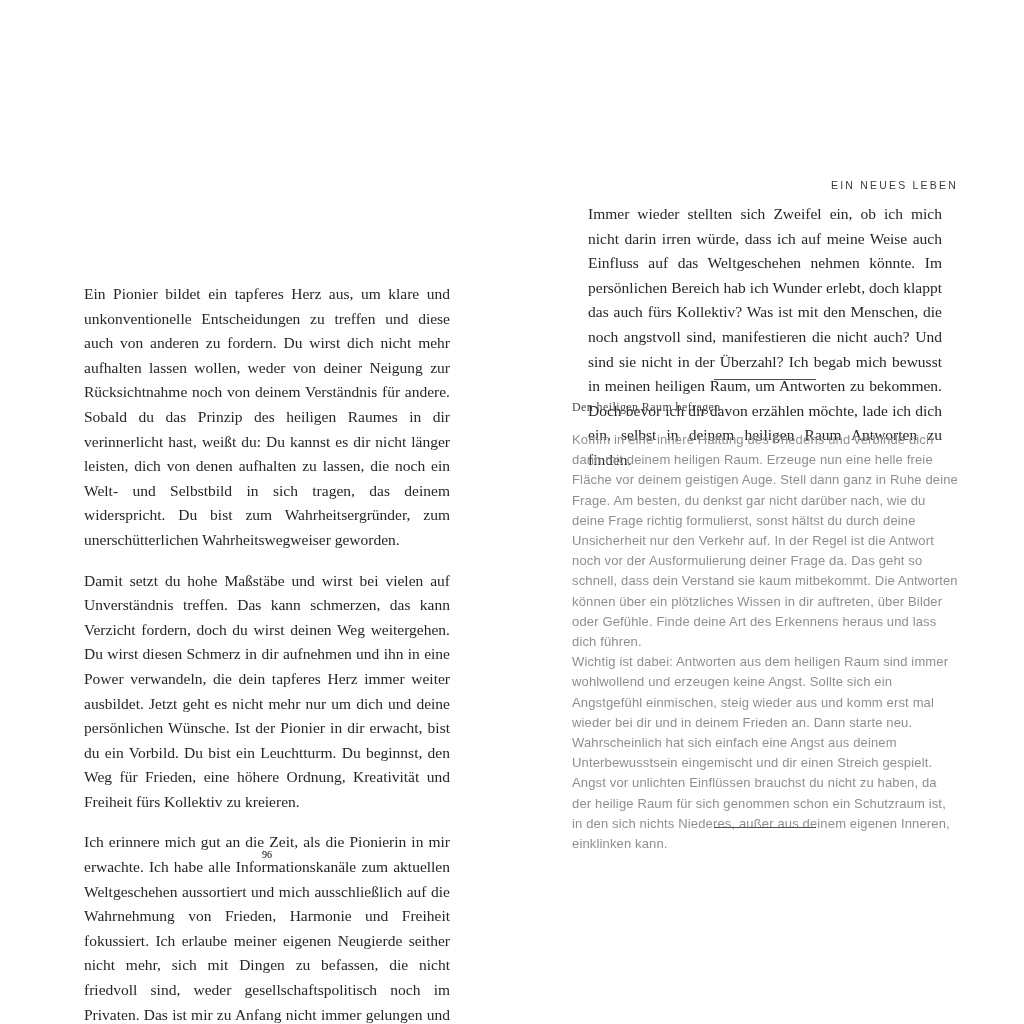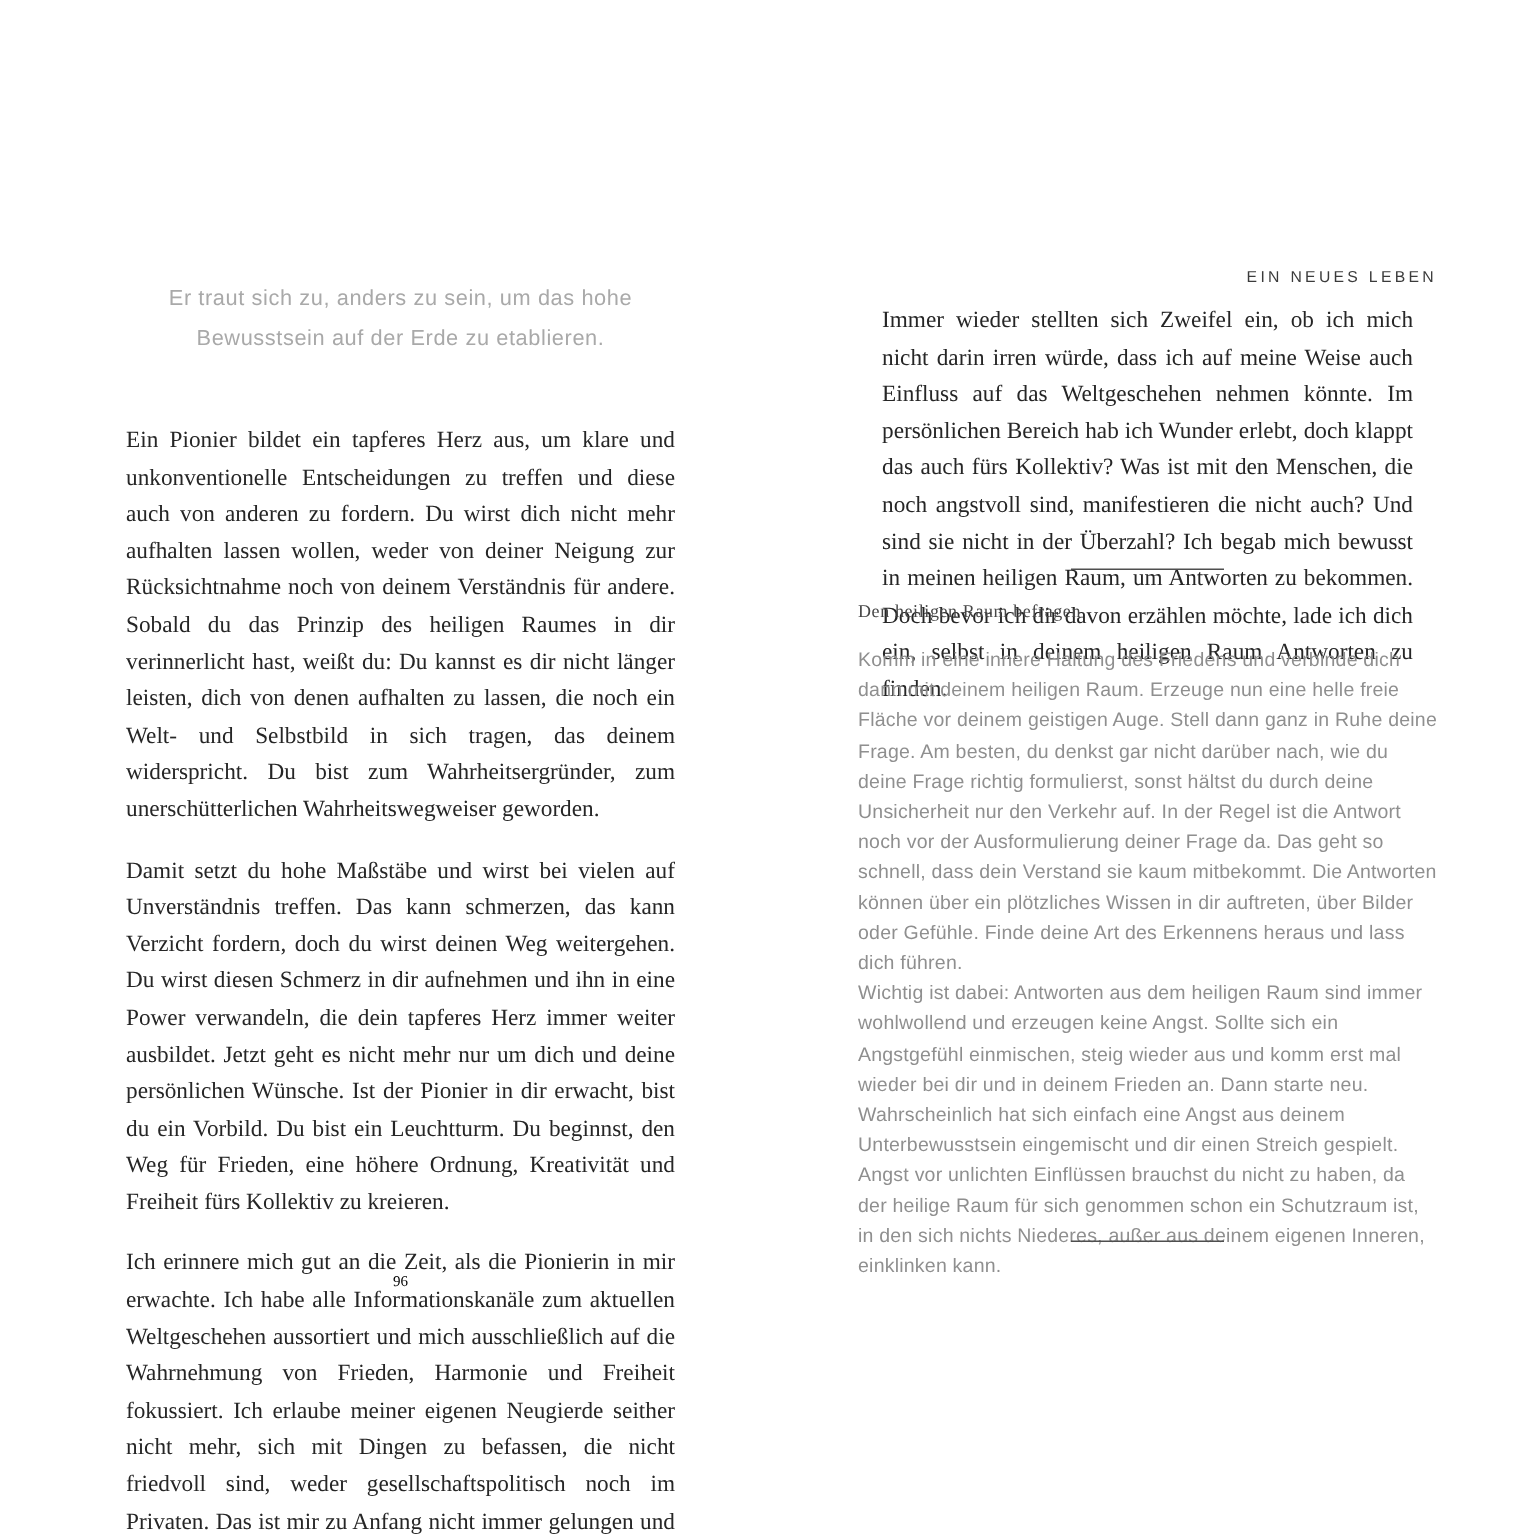--- a/index.html
+++ b/index.html
@@ -117,24 +117,20 @@
   }
   .exercise-body p { margin: 0; }
 </style>
 </head>
 <body>
 
 <div class="spread">
 
   <div class="col col-left">
 
-    <div class="epigraph">
-      <span>Er traut sich zu, anders zu sein, um das hohe</span><br>
-      <span>Bewusstsein auf der Erde zu etablieren.</span>
-    </div>
 
     <div class="serif-body left-body">
       <p>Ein Pionier bildet ein tapferes Herz aus, um klare und unkonventionelle Entscheidungen zu treffen und diese auch von anderen zu fordern. Du wirst dich nicht mehr aufhalten lassen wollen, weder von deiner Neigung zur Rücksichtnahme noch von deinem Verständnis für andere. Sobald du das Prinzip des heiligen Raumes in dir verinnerlicht hast, weißt du: Du kannst es dir nicht länger leisten, dich von denen aufhalten zu lassen, die noch ein Welt- und Selbstbild in sich tragen, das deinem widerspricht. Du bist zum Wahrheitsergründer, zum unerschütterlichen Wahrheitswegweiser geworden.</p>
       <p>Damit setzt du hohe Maßstäbe und wirst bei vielen auf Unverständnis treffen. Das kann schmerzen, das kann Verzicht fordern, doch du wirst deinen Weg weitergehen. Du wirst diesen Schmerz in dir aufnehmen und ihn in eine Power verwandeln, die dein tapferes Herz immer weiter ausbildet. Jetzt geht es nicht mehr nur um dich und deine persönlichen Wünsche. Ist der Pionier in dir erwacht, bist du ein Vorbild. Du bist ein Leuchtturm. Du beginnst, den Weg für Frieden, eine höhere Ordnung, Kreativität und Freiheit fürs Kollektiv zu kreieren.</p>
       <p>Ich erinnere mich gut an die Zeit, als die Pionierin in mir erwachte. Ich habe alle Informationskanäle zum aktuellen Weltgeschehen aussortiert und mich ausschließlich auf die Wahrnehmung von Frieden, Harmonie und Freiheit fokussiert. Ich erlaube meiner eigenen Neugierde seither nicht mehr, sich mit Dingen zu befassen, die nicht friedvoll sind, weder gesellschaftspolitisch noch im Privaten. Das ist mir zu Anfang nicht immer gelungen und ich merkte, wie ich bei jeder an mich herangelassenen Unbewusstheit energetisch in den Keller sauste. Sofort stiegen Ängste in mir auf und emotional geladene Vorstellungen, die nicht dienlich waren. Das tägliche Beobachten meiner eigenen Empfindungen hat mir geholfen, wahrzunehmen, womit ich mich beschäftige.</p>
     </div>
 
     <div class="page-number">96</div>
   </div>
 

